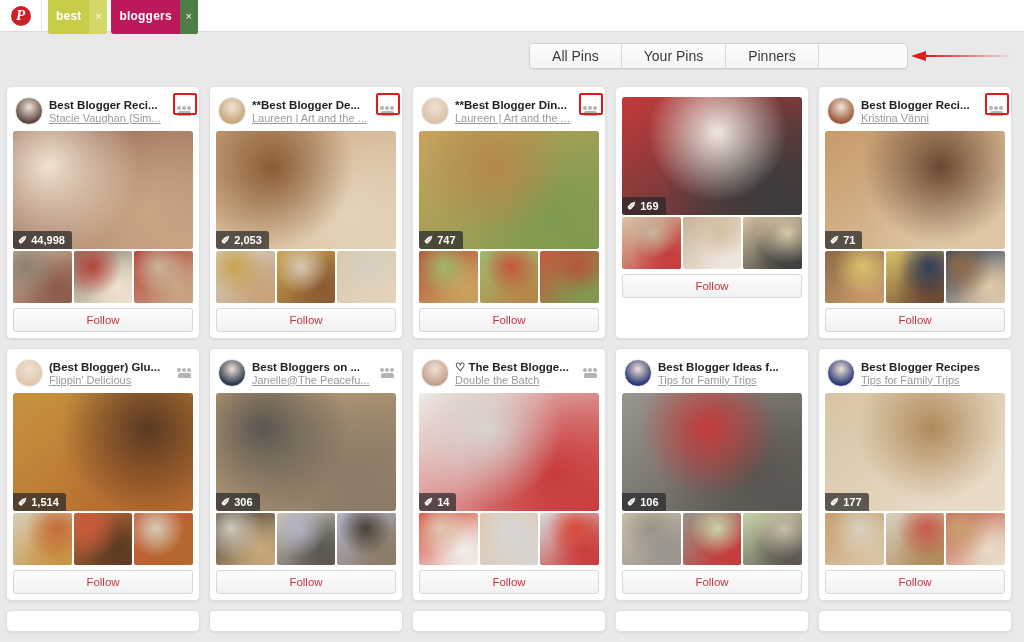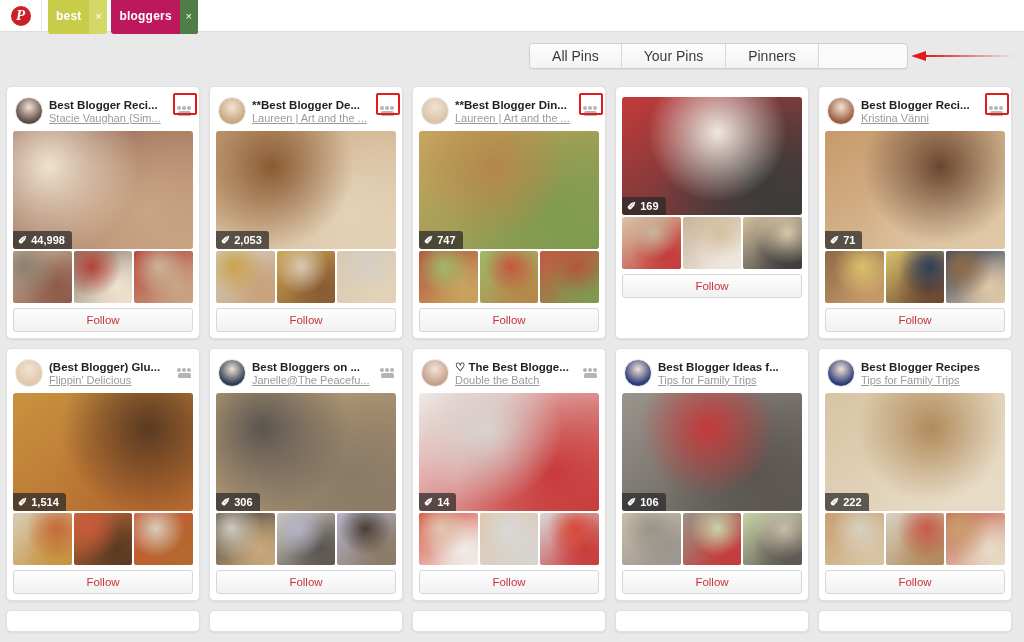--- a/index.html
+++ b/index.html
@@ -479,21 +479,21 @@
         <div class="avatar" style="background:radial-gradient(circle at 50% 35%, #f2e2d5 0%, #2b3a78 70%);"></div>
         <div class="head-text">
           <div class="b-title">Best Blogger Recipes</div>
           <div class="b-owner">Tips for Family Trips</div>
         </div>
       </div>
       <div class="hero">
         <div class="ph" style="background:radial-gradient(circle at 59% 30%, #b08a5a 0%, transparent 55%),radial-gradient(circle at 75% 70%, #e8dcc8 0%, transparent 60%),linear-gradient(145deg, #d8c4a4, #e8dcc8);"></div>
         <div class="pincount">
           <span class="pin-glyph">✐</span>
-          <span>222</span>
+          <span>177</span>
         </div>
       </div>
       <div class="thumbs">
         <div class="thumb">
           <div class="ph" style="background:radial-gradient(circle at 59% 30%, #d8d0c0 0%, transparent 55%),radial-gradient(circle at 75% 70%, #d8c4a4 0%, transparent 60%),linear-gradient(145deg, #c8a070, #d8c4a4);"></div>
         </div>
         <div class="thumb">
           <div class="ph" style="background:radial-gradient(circle at 70% 30%, #c85a4a 0%, transparent 55%),radial-gradient(circle at 75% 70%, #b08a5a 0%, transparent 60%),linear-gradient(145deg, #d8d0c0, #b08a5a);"></div>
         </div>
         <div class="thumb">

